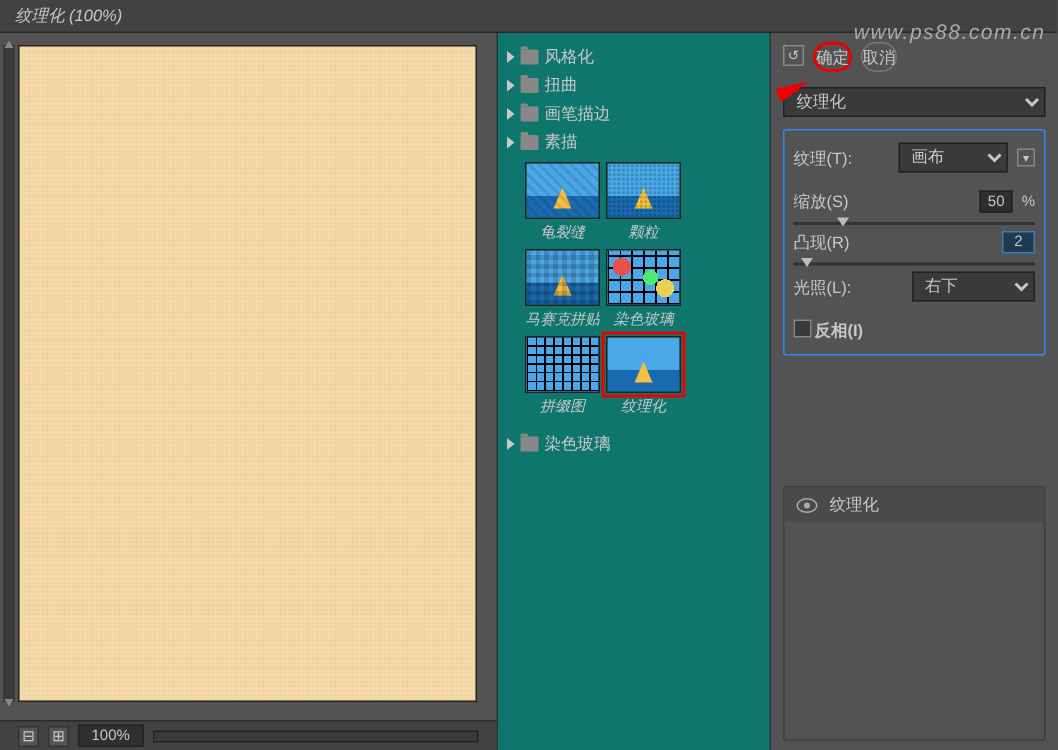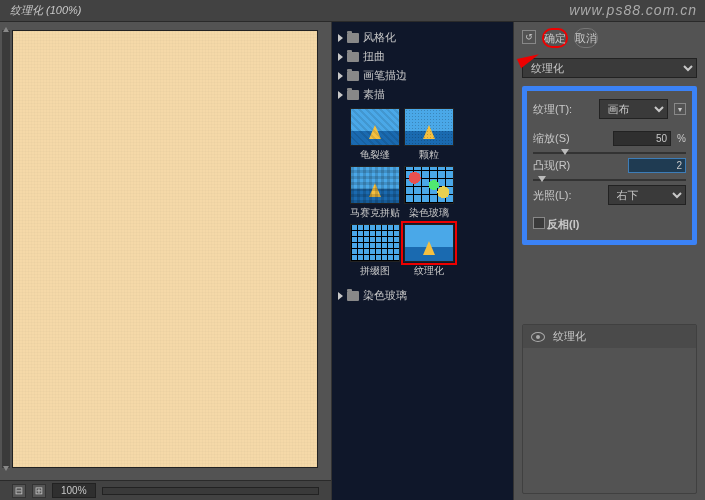--- a/index.html
+++ b/index.html
@@ -1,63 +1,63 @@
 <!DOCTYPE html>
 <html><head>
 <meta charset="utf-8">
 <style>
 * { margin:0; padding:0; box-sizing:border-box; font-family:"Microsoft YaHei",sans-serif; }
 body { background:#535353; color:#c8c8c8; font-size:11px; width:705px; height:500px; overflow:hidden; position:relative; }
 .titlebar { background:#424242; height:22px; padding:3px 10px; font-size:11px; border-bottom:1px solid #2a2a2a;font-style:italic; }
-.watermark { position:absolute; top:2px; right:8px; font-size:14px; color:#aaa; font-style:italic; letter-spacing:1px; }
+.watermark { position:absolute; top:13px; right:8px; font-size:14px; color:#aaa; font-style:italic; letter-spacing:1px; }
 .main { display:flex; height:478px; }
 .preview { width:331px; background:#535353; display:flex; flex-direction:column; }
 .canvas-wrap { flex:1; padding:8px 12px 4px; position:relative; }
 .canvas { width:306px; height:438px; background:#f5d9a8; background-image:repeating-linear-gradient(0deg,rgba(0,0,0,.02) 0 1px,transparent 1px 3px),repeating-linear-gradient(90deg,rgba(0,0,0,.02) 0 1px,transparent 1px 3px); border:1px solid #222; }
 .ruler-v { position:absolute; left:2px; top:8px; width:8px; height:438px; background:#3a3a3a; }
 .ruler-v::before { content:""; position:absolute; top:-3px; left:1px; width:0; height:0; border-left:3px solid transparent; border-right:3px solid transparent; border-bottom:5px solid #888; }
 .ruler-v::after { content:""; position:absolute; bottom:-3px; left:1px; width:0; height:0; border-left:3px solid transparent; border-right:3px solid transparent; border-top:5px solid #888; }
 .zoombar { height:20px; display:flex; align-items:center; gap:6px; padding:0 12px; background:#424242; border-top:1px solid #2a2a2a; }
 .zb-btn { width:14px; height:14px; background:#555; border:1px solid #333; display:flex; align-items:center; justify-content:center; font-size:10px; cursor:pointer; }
 .zb-val { background:#2f2f2f; border:1px solid #222; padding:1px 8px; font-size:10px; }
 .scroll { flex:1; height:8px; background:#3a3a3a; border:1px solid #222; }
-.filters { width:183px; background:#0f172a; border-left:1px solid #333; border-right:1px solid #333; padding:6px 4px; overflow:hidden; }
+.filters { width:183px; background:#0f766e; border-left:1px solid #333; border-right:1px solid #333; padding:6px 4px; overflow:hidden; }
 .folder { display:flex; align-items:center; gap:4px; padding:2px 2px; cursor:pointer; font-size:11px; }
 .tri { width:0; height:0; display:inline-block; }
 .tri-r { border-top:4px solid transparent; border-bottom:4px solid transparent; border-left:5px solid #c8c8c8; }
 .tri-d { border-left:4px solid transparent; border-right:4px solid transparent; border-top:5px solid #c8c8c8; }
 .fld-icon { width:12px; height:10px; background:#888; border-radius:1px; position:relative; }
 .fld-icon::before { content:""; position:absolute; top:-2px; left:0; width:5px; height:2px; background:#888; border-radius:1px 1px 0 0; }
 .thumbs { display:flex; flex-wrap:wrap; gap:4px; padding:4px 2px 8px 14px; }
-.thumb { width:50px; text-align:center; cursor:pointer; }
+.thumb { width:50px; text-align:center; cursor:pointer;font-style:italic; }
 .thumb-img { width:50px; height:38px; border:1px solid #222; position:relative; overflow:hidden; }
 .thumb-sel { outline:2px solid #e00; outline-offset:1px; }
 .sky { position:absolute; inset:0; background:linear-gradient(#4aa8e8 60%,#1a6ab0 60%); }
 .boat { position:absolute; left:50%; top:45%; transform:translateX(-50%); width:0; height:0; border-left:6px solid transparent; border-right:6px solid transparent; border-bottom:14px solid #f5c040; }
 .mosaic::after { content:""; position:absolute; inset:0; background:repeating-linear-gradient(0deg,rgba(0,0,0,.15) 0 3px,transparent 3px 6px),repeating-linear-gradient(90deg,rgba(0,0,0,.15) 0 3px,transparent 3px 6px); }
 .grain::after { content:""; position:absolute; inset:0; background:radial-gradient(rgba(0,0,0,.2) 1px,transparent 1px); background-size:3px 3px; }
 .crack::after { content:""; position:absolute; inset:0; background:repeating-linear-gradient(45deg,rgba(0,0,0,.1) 0 2px,transparent 2px 5px); }
 .stained { background:#4aa8e8; }
 .stained::after { content:""; position:absolute; inset:0; background:radial-gradient(circle at 20% 30%,#e85050 0 6px,transparent 6px),radial-gradient(circle at 60% 50%,#50e870 0 5px,transparent 5px),radial-gradient(circle at 80% 70%,#e8d050 0 6px,transparent 6px),repeating-linear-gradient(0deg,#000 0 1px,transparent 1px 8px),repeating-linear-gradient(90deg,#000 0 1px,transparent 1px 8px); }
 .patch { background:#4aa8e8; }
 .patch::after { content:""; position:absolute; inset:0; background:repeating-linear-gradient(0deg,#000 0 1px,transparent 1px 6px),repeating-linear-gradient(90deg,#000 0 1px,transparent 1px 6px); }
 .thumb-lbl { font-size:10px; padding-top:2px; white-space:nowrap; overflow:hidden; }
 .right { flex:1; background:#535353; padding:6px 8px; display:flex; flex-direction:column; }
 .btns { display:flex; gap:6px; align-items:flex-start; margin-bottom:10px; }
 .reset { width:14px; height:14px; border:1px solid #888; display:flex; align-items:center; justify-content:center; font-size:9px; cursor:pointer; margin-top:2px; }
 .btncol { flex:1; display:flex; gap:6px; position:relative; }
 .btn { height:20px; border-radius:10px; border:1px solid #777; background:#535353; display:flex; align-items:center; justify-content:center; font-size:11px; cursor:pointer; }
 .btn-ok { border:2px solid #e00; }
 .arrow-red { position:absolute; left:-24px; top:26px; width:0; height:0; border-top:5px solid transparent; border-bottom:5px solid transparent; border-left:22px solid #e00; transform:rotate(-25deg); }
 .sel { width:100%; background:#3a3a3a; border:1px solid #222; color:#c8c8c8; padding:2px 4px; font-size:11px; }
-.params { background:#535353; border:5px solid #3b82f6; border-radius:2px; padding:8px 6px; margin-top:8px; display:flex; flex-direction:column; gap:12px; }
+.params { background:#535353; border:1px solid #3b82f6; border-radius:2px; padding:8px 6px; margin-top:8px; display:flex; flex-direction:column; gap:12px; }
 .prow { display:flex; align-items:center; gap:6px; position:relative; }
 .plabel { flex:1; font-size:11px; }
 .drop-icon { width:12px; height:12px; border:1px solid #888; display:flex; align-items:center; justify-content:center; font-size:8px; cursor:pointer; }
-.pinput { width:58px; background:#2f2f2f; border:1px solid #222; color:#c8c8c8; text-align:right; padding:1px 3px; font-size:10px; }
+.pinput { width:22px; background:#2f2f2f; border:1px solid #222; color:#c8c8c8; text-align:center; padding:1px 3px; font-size:10px; }
 .pinput-hl { border:1px solid #3d7db8; background:#1f3b52; }
 .slider { position:absolute; left:0; bottom:-8px; width:100%; height:2px; background:#333; }
 .slider-thumb { position:absolute; top:-3px; width:0; height:0; border-left:4px solid transparent; border-right:4px solid transparent; border-top:6px solid #bbb; }
 .chk { display:flex; align-items:flex-start; gap:2px;font-weight:bold; }
 .chkbox { width:12px; height:12px; border:1px solid #888; background:#3a3a3a; cursor:pointer; }
 .layers { margin-top:auto; background:#535353; border:1px solid #404040; border-radius:2px; min-height:170px; }
 .layer-row { display:flex; align-items:center; gap:8px; padding:4px 8px; background:#4a4a4a; }
 .eye { width:14px; height:10px; border:1px solid #aaa; border-radius:50%; position:relative; }
 .eye::after { content:""; position:absolute; left:4px; top:2px; width:4px; height:4px; background:#aaa; border-radius:50%; }
 .pct { font-size:10px; }

